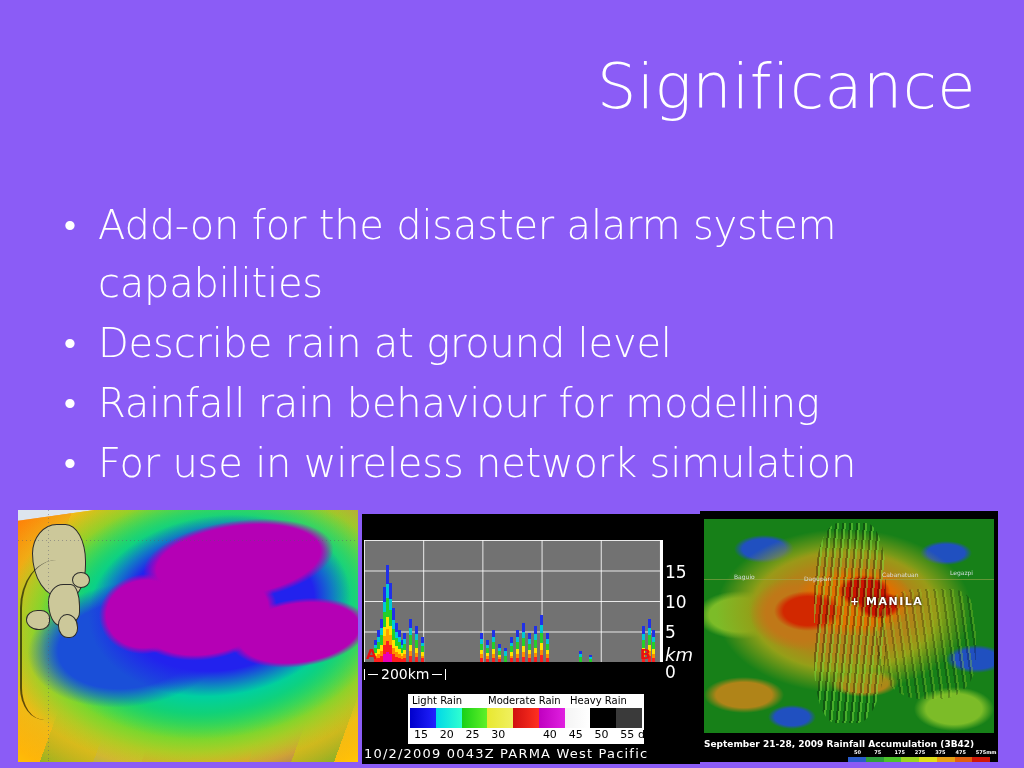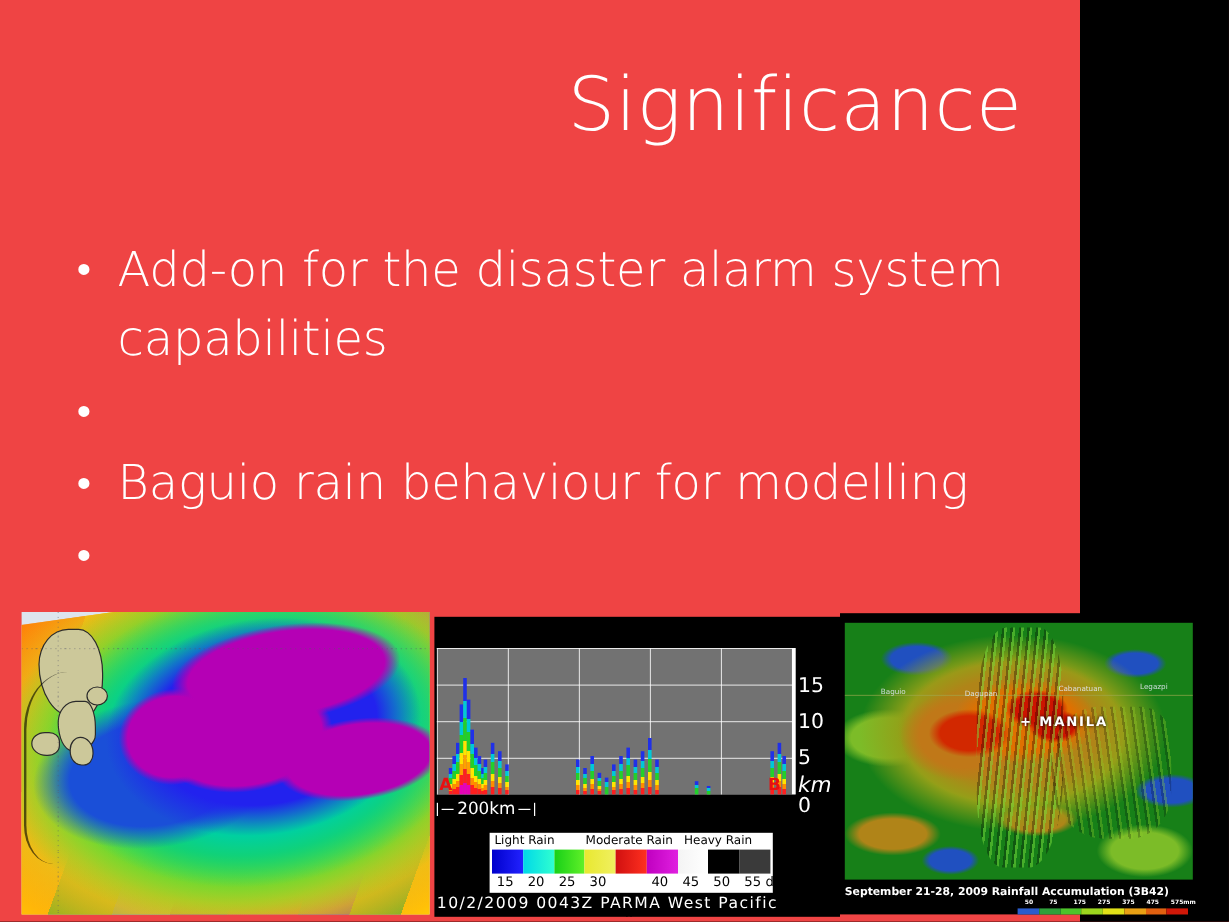--- a/index.html
+++ b/index.html
@@ -12,23 +12,23 @@
     height: 768px;
     overflow: hidden;
     font-family: "Liberation Sans", sans-serif;
     position: relative;
   }
 
   
   .slide {
     position: absolute;
     left: 0; top: 0;
-    width: 900px;
+    width: 1024px;
     height: 768px;
-    background: #ef4444;
+    background: #8b5cf6;
   }
 
   
   .slide-title {
     position: absolute;
     right: 48px;
     top: 52px;
     width: 900px;
     text-align: right;
     color: #ffffff;
@@ -408,29 +408,31 @@
 
   <div class="bullets">
 
     <div class="bullet-row">
       <div class="bullet-marker">•</div>
       <div class="bullet-text">Add-on for the disaster alarm system capabilities</div>
     </div>
 
     <div class="bullet-row">
       <div class="bullet-marker">•</div>
+      <div class="bullet-text">Describe rain at ground level</div>
     </div>
 
     <div class="bullet-row">
       <div class="bullet-marker">•</div>
-      <div class="bullet-text">Baguio rain behaviour for modelling</div>
+      <div class="bullet-text">Rainfall rain behaviour for modelling</div>
     </div>
 
     <div class="bullet-row">
       <div class="bullet-marker">•</div>
+      <div class="bullet-text">For use in wireless network simulation</div>
     </div>
 
   </div>
 
   <div class="fig-satellite">
     <div class="sat-cloud"></div>
     <div class="sat-land l1"></div>
     <div class="sat-land l2"></div>
     <div class="sat-land l3"></div>
     <div class="sat-land l4"></div>

